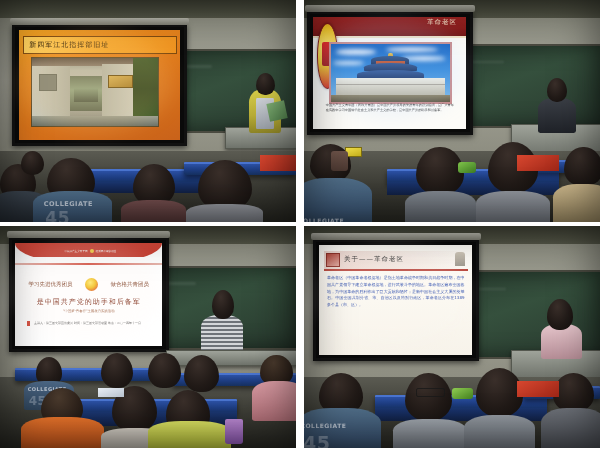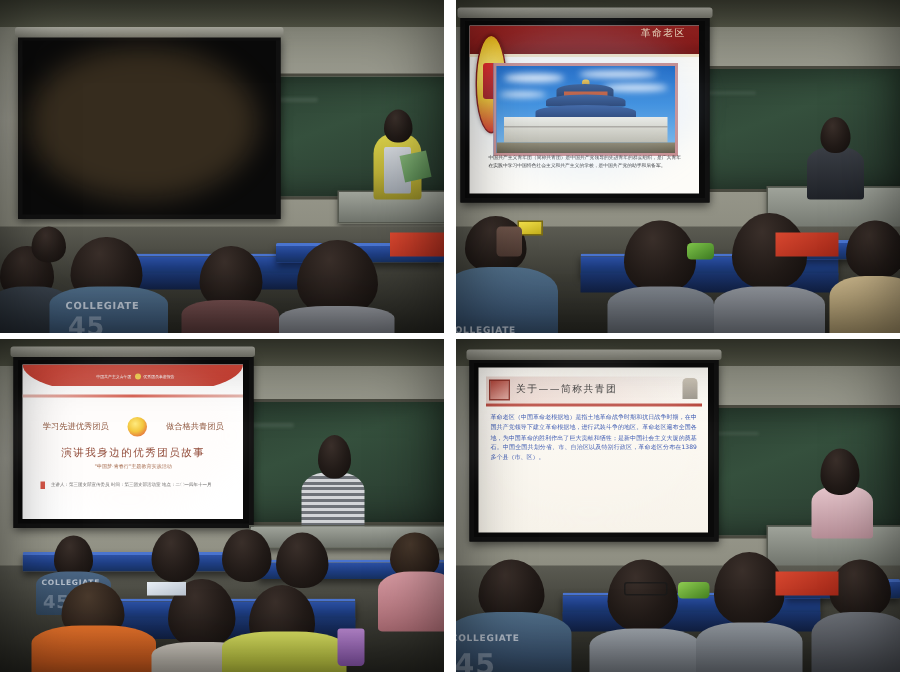--- a/index.html
+++ b/index.html
@@ -150,20 +150,37 @@
 
 <div id="collage">
 
   <div class="photo">
     <div class="ceiling"></div>
     <div class="wall"></div>
     <div class="board" style="left:57%;top:22%;width:45%;height:36%;"></div>
 
     <div class="screen" style="left:4%;top:11%;width:57%;height:52%;">
       <div class="roller"></div>
+      <div class="slide s1">
+        <div class="ttlbar">
+          <div class="ttl">新四军江北指挥部旧址</div>
+        </div>
+        <div class="pic">
+          <div class="corridor">
+            <div class="croof"></div>
+            <div class="cwall-l"></div>
+            <div class="cwall-r"></div>
+            <div class="cdoor"></div>
+            <div class="cwin"></div>
+            <div class="cplaque"></div>
+            <div class="ctrees"></div>
+            <div class="cfloor"></div>
+          </div>
+        </div>
+      </div>
     </div>
 
     <div class="podium" style="left:76%;top:57%;width:24%;height:9%;"></div>
     <div class="body" style="left:84%;top:40%;width:11%;height:20%;background:linear-gradient(180deg,#d9d04a 0%,#b9ad36 60%,#8e8526 100%);"></div>
     <div class="body" style="left:86.5%;top:44%;width:6%;height:14%;background:linear-gradient(180deg,#cfd3d8,#9aa0a8);border-radius:6% 6% 6% 6%;"></div>
     <div class="head hair-dark" style="left:86.5%;top:33%;width:6.5%;height:10%;"></div>
     <div style="position:absolute;left:90.5%;top:46%;width:6%;height:8%;background:linear-gradient(150deg,#7fae73,#4f7d4a);transform:rotate(-12deg);"></div>
 
     <div class="floor"></div>
     <div class="desk" style="left:24%;top:76%;width:52%;height:6%;"></div>
@@ -265,21 +282,21 @@
           <span>中国共产主义青年团</span>
           <i class="dot"></i>
           <span>优秀团员事迹报告</span>
         </div>
         <div class="redbar"></div>
         <div class="line1">
           <span>学习先进优秀团员</span>
           <i class="emblem"></i>
           <span>做合格共青团员</span>
         </div>
-        <div class="main">演讲我身边的优秀团员故事</div>
+        <div class="main">是中国共产党的助手和后备军</div>
         <div class="sub">"中国梦·青春行"主题教育实践活动</div>
         <div class="meta">主讲人：第三团支部宣传委员
 时间：第三团支部活动室
 地点：二〇一四年十一月</div>
       </div>
     </div>
 
     <div class="body" style="left:68%;top:40%;width:14%;height:18%;background:repeating-linear-gradient(180deg,#d4d6d9 0 2px,#6e7278 2px 4px);"></div>
     <div class="head hair-dark" style="left:71.5%;top:29%;width:7.5%;height:13%;"></div>
     <div class="podium" style="left:56%;top:56%;width:44%;height:6%;"></div>
@@ -319,21 +336,21 @@
   <div class="photo">
     <div class="ceiling"></div>
     <div class="wall"></div>
     <div class="board" style="left:53%;top:20%;width:47%;height:38%;"></div>
 
     <div class="screen" style="left:3%;top:6%;width:54%;height:52%;">
       <div class="roller"></div>
       <div class="slide s4">
         <div class="hdr">
           <i class="hicon"></i>
-          <div class="ttl">关于——简称共青团</div>
+          <div class="ttl">关于——革命老区</div>
         </div>
         <i class="figicon"></i>
         <div class="body">革命老区（中国革命老根据地）是指土地革命战争时期和抗日战争时期，在中国共产党领导下建立革命根据地，进行武装斗争的地区。革命老区遍布全国各地，为中国革命的胜利作出了巨大贡献和牺牲；是新中国社会主义大厦的奠基石。中国全国共划分省、市、自治区以及特别行政区，革命老区分布在1389多个县（市、区）。</div>
       </div>
     </div>
 
     <div class="podium" style="left:70%;top:56%;width:30%;height:12%;"></div>
     <div class="body" style="left:80%;top:44%;width:14%;height:16%;background:linear-gradient(180deg,#e6c6cc,#b58d96);"></div>
     <div class="head hair-dark" style="left:82%;top:33%;width:9%;height:14%;"></div>
 

